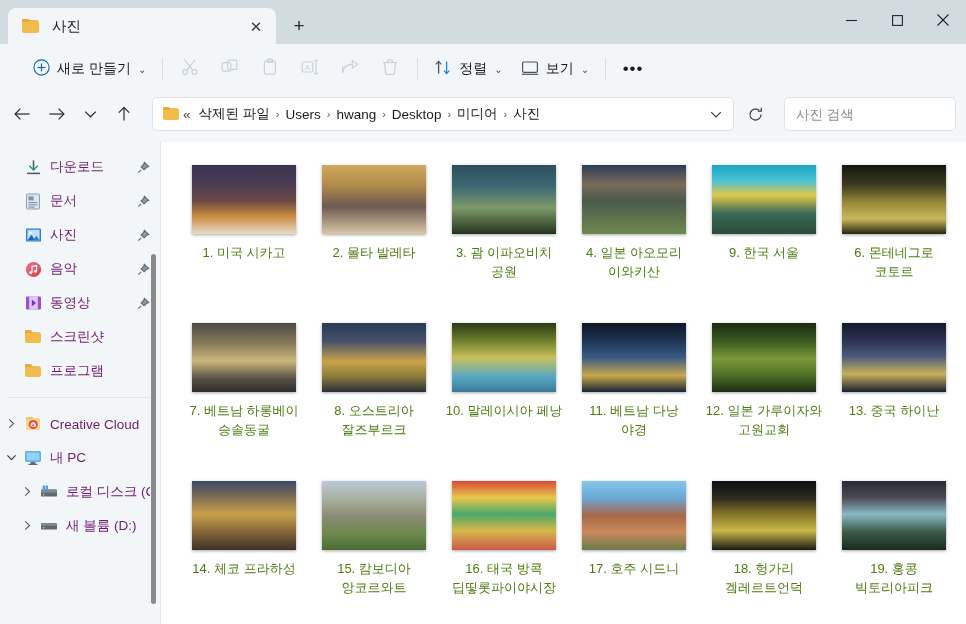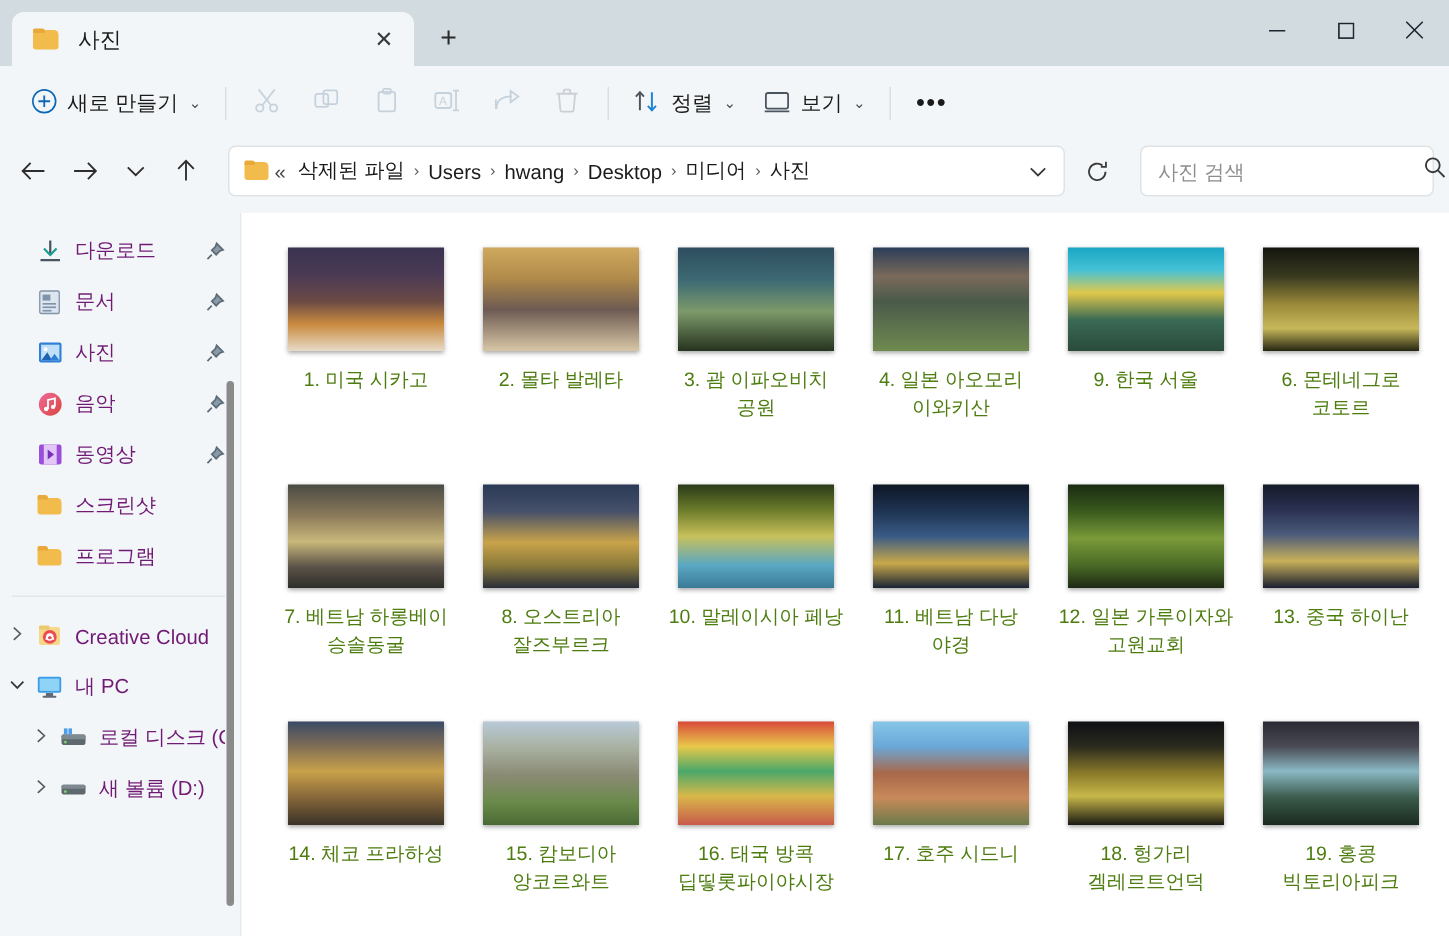--- a/index.html
+++ b/index.html
@@ -63,21 +63,21 @@
     width: 46px; height: 40px;
     display: flex; align-items: center; justify-content: center;
     color: #1b2730;
   }
 
   
   #toolbar {
     flex: 0 0 50px; height: 50px;
     background: #f3f6f8;
     display: flex; align-items: center;
-    padding: 0 12px;
+    padding: 0 24px;
     gap: 0px;
   }
   .tb-item {
     height: 34px; border-radius: 5px;
     display: flex; align-items: center; gap: 7px;
     padding: 0 9px; color: #1b1b1b; font-size: 14px;
     white-space: nowrap;
   }
   .tb-icon-btn {
     width: 40px; height: 34px; border-radius: 5px;
@@ -129,21 +129,21 @@
   .addr-chev {
     width: 26px; height: 28px; display: flex; align-items: center; justify-content: center;
     color: #3a3a3a; font-size: 11px; border-radius: 4px;
   }
   #refresh-btn {
     width: 30px; height: 32px; margin-left: 4px;
     display: flex; align-items: center; justify-content: center;
     color: #3a3a3a; border-radius: 5px;
   }
   #searchbox {
-    width: 196px; height: 34px; margin-left: 12px;
+    width: 172px; height: 34px; margin-left: 12px;
     background: #ffffff; border: 1px solid #dfe3e6; border-radius: 5px;
     display: flex; align-items: center; padding: 0 8px 0 11px;
   }
   #search-input {
     flex: 1 1 auto; border: none; outline: none; background: transparent;
     font-size: 13.5px; color: #1b1b1b;
     font-family: "Liberation Sans", "DejaVu Sans", sans-serif;
   }
   #search-input::placeholder { color: #8e8e8e; }
 

